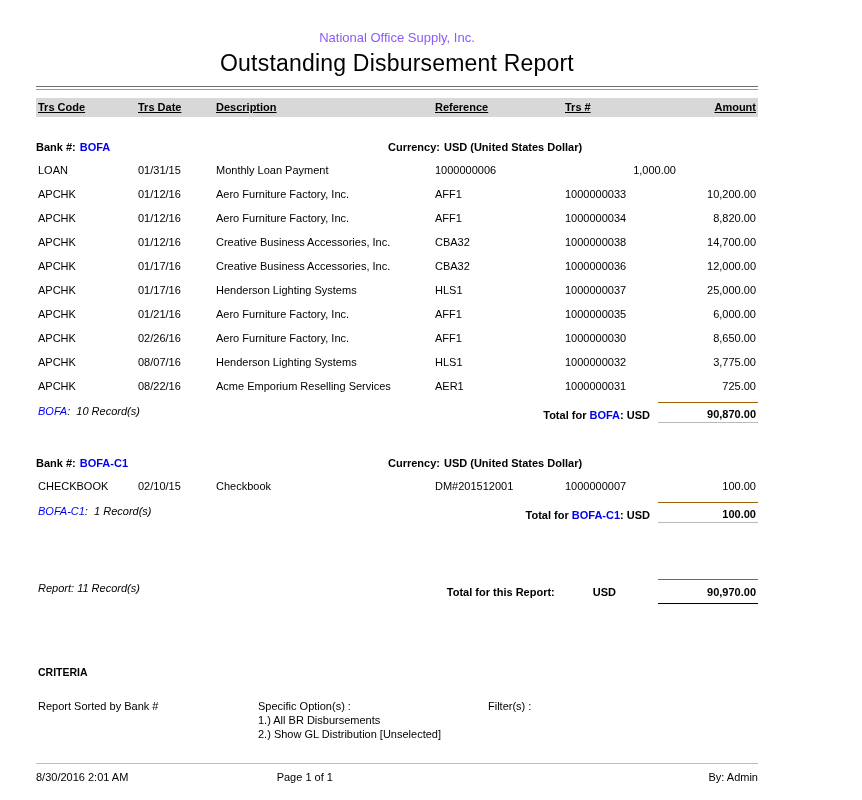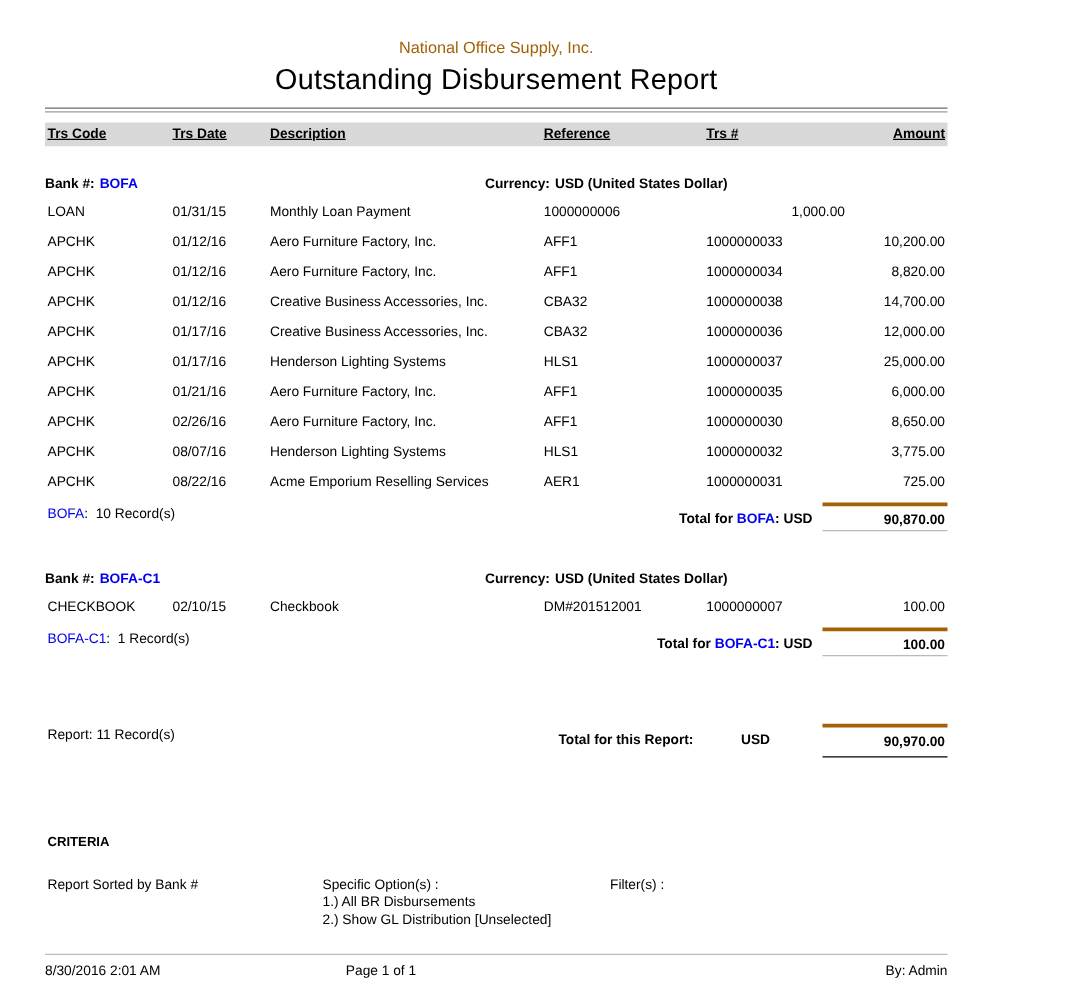--- a/index.html
+++ b/index.html
@@ -1,50 +1,50 @@
 <!DOCTYPE html>
 <html style="--link: #0000EE; --band: #D8D8D8;"><head>
 <meta charset="utf-8">
 <style>
   :root { --link: #0000EE; --band: #D8D8D8; }
   * { margin:0; padding:0; box-sizing:border-box; }
   html,body { width:862px; height:800px; background:#fff; font-family:"Liberation Sans", sans-serif; color:#000; }
   .page { position:relative; width:862px; height:800px; background:#fff; overflow:hidden; }
   .content { position:absolute; left:36px; top:0; width:722px; }
 
-  .company { margin-top:30px; text-align:center; font-size:13px; color:#a16207; }
+  .company { margin-top:30px; text-align:center; font-size:13px; color:#8b5cf6; }
   .title   { margin-top:5px; text-align:center; font-size:23px; color:#000; letter-spacing:0.2px; }
 
   .double-rule { margin-top:9px; height:4px; border-top:1px solid #6e6e6e; border-bottom:1px solid #9a9a9a; }
 
   .grid6 { display:grid; grid-template-columns:102px 78px 219px 130px 113px 80px; }
   .thead { margin-top:8px; background:var(--band); height:19px; align-items:center; }
   .thead .hcell { font-size:11px; font-weight:bold; line-height:19px; }
   .hcell span, .thead .hcell { }
   .hcell .u { text-decoration:underline; }
   .c-pad { padding-left:2px; }
   .c-amount { text-align:right; padding-right:2px; }
 
   .bank-line { position:relative; margin-top:20px; height:21px; font-size:11px; line-height:21px; }
   .b { font-weight:bold; }
-  .i { }
+  .i { font-style:italic; }
   .link { color:var(--link); }
   .bank-line .link { margin-left:4px; }
   .bank-line .currency { position:absolute; left:352px; top:0; }
   .bank-line .currency .val { margin-left:4px; font-weight:bold; }
 
   .trow { height:24px; font-size:11px; line-height:24px; }
   .trow .cell { overflow:hidden; white-space:nowrap; }
 
   .totline { display:flex; align-items:flex-start; font-size:11px; margin-top:1px; }
   .totline .records { flex:1; line-height:24px; padding-left:2px; }
   .totline .records span { white-space:pre; }
   .totline .tlabel { line-height:24px; padding-right:8px; padding-top:4px; }
   .totline .tlabel span { white-space:pre; }
-  .amount-box { width:100px; text-align:right; border-top:3px solid #a16207; padding:4px 2px 1px 0; line-height:14px; margin-top:3px; }
+  .amount-box { width:100px; text-align:right; border-top:1px solid #a16207; padding:4px 2px 1px 0; line-height:14px; margin-top:3px; }
   .bank-amount { border-bottom:1px solid #b9b9b9; }
 
   .section2 { margin-top:26px; }
 
   .report-total { margin-top:49px; }
   .report-total .tlabel { padding-right:38px; }
   .report-total .usd { line-height:24px; padding-right:42px; padding-top:4px; }
   .report-amount { border-bottom:1px solid #000; padding:5px 2px 4px 0; }
 
   .criteria { margin-top:62px; }

